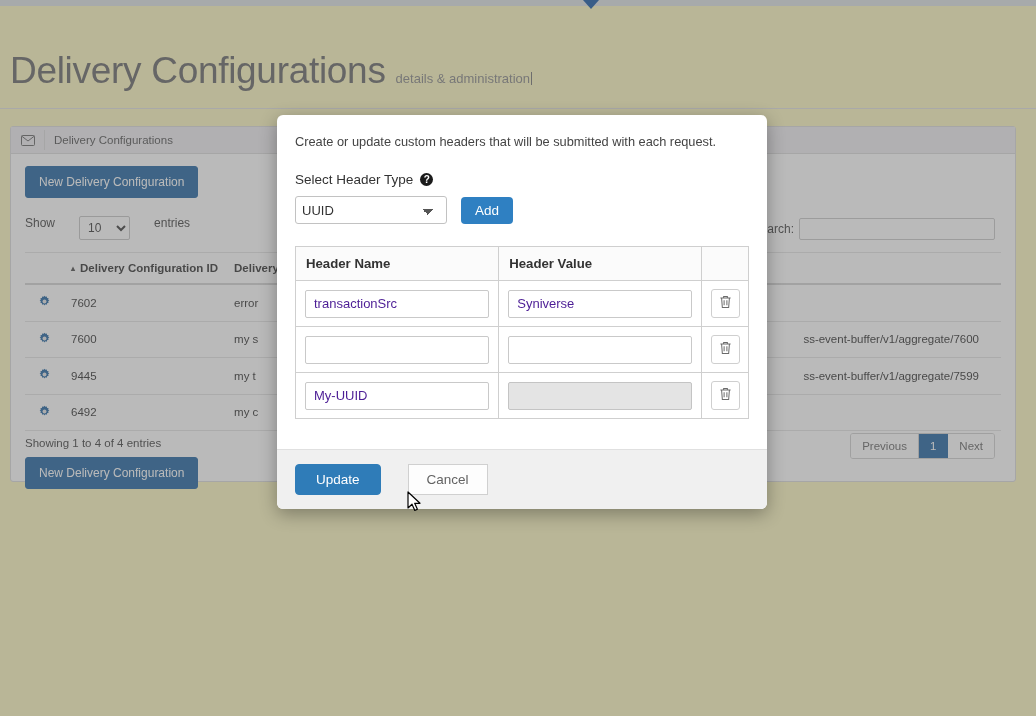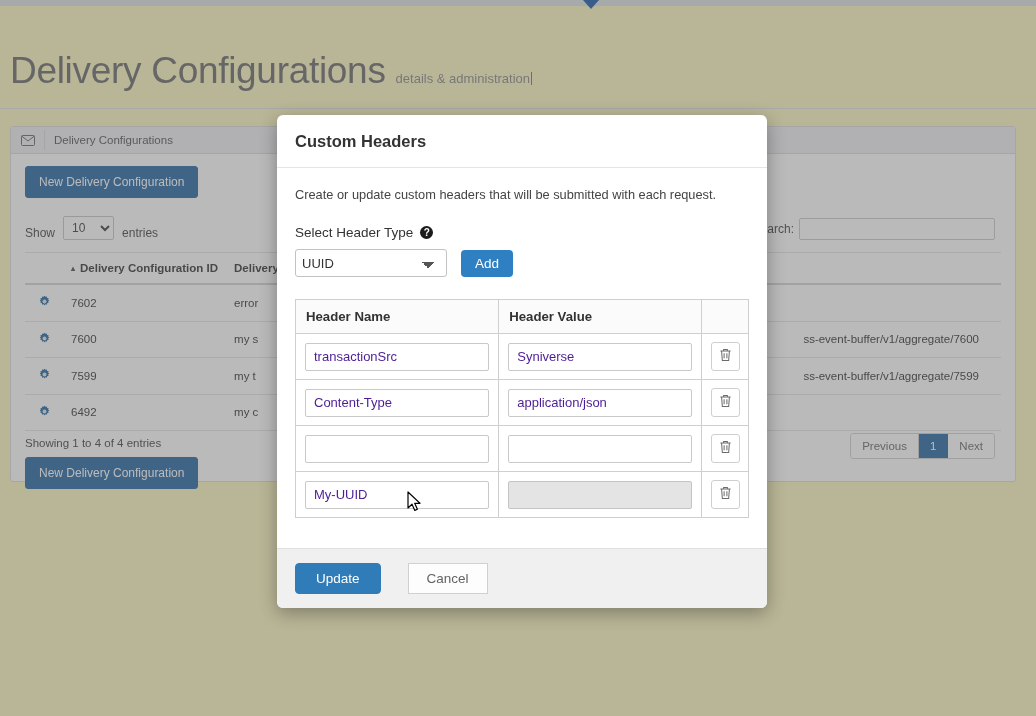--- a/index.html
+++ b/index.html
@@ -87,21 +87,21 @@
     font-size: 12px;
     padding: 8px 13px;
     cursor: pointer;
     font-family: inherit;
   }
 
   .dt-top { margin-top: 18px; position: relative; height: 30px; }
   .dt-length {
     position: absolute; left: 0; top: 0;
     font-size: 12px; color: #4a4a4a;
-    display: flex; align-items: flex-end; gap: 8px;
+    display: flex; align-items: flex-start; gap: 24px;
   }
   .dt-length select {
     font-size: 12px;
     padding: 3px 4px;
     border: 1px solid #c9c9c9;
     border-radius: 2px;
     background: #fff;
     font-family: inherit;
     color: #444;
   }
@@ -406,21 +406,21 @@
                   </svg></span></td>
               <td class="col-id">7600</td>
               <td class="col-name">my s</td>
               <td style="text-align: right; padding-right: 22px;">ss-event-buffer/v1/aggregate/7600</td>
             </tr>
             <tr>
               <td class="col-gear"><span class="gear"><svg width="13" height="13" viewBox="0 0 16 16" fill="#2c6ca5">
                     <path d="M8 0.8l1 1.5 1.8-.6.4 1.9 1.9.4-.6 1.8 1.5 1-1.5 1 .6 1.8-1.9.4-.4 1.9-1.8-.6-1 1.5-1-1.5-1.8.6-.4-1.9-1.9-.4.6-1.8-1.5-1 1.5-1-.6-1.8 1.9-.4.4-1.9 1.8.6z"></path>
                     <circle cx="8" cy="8" r="2.4" fill="#e7e7e7"></circle>
                   </svg></span></td>
-              <td class="col-id">7599</td>
+              <td class="col-id">9445</td>
               <td class="col-name">my t</td>
               <td style="text-align: right; padding-right: 22px;">ss-event-buffer/v1/aggregate/7599</td>
             </tr>
             <tr>
               <td class="col-gear"><span class="gear"><svg width="13" height="13" viewBox="0 0 16 16" fill="#2c6ca5">
                     <path d="M8 0.8l1 1.5 1.8-.6.4 1.9 1.9.4-.6 1.8 1.5 1-1.5 1 .6 1.8-1.9.4-.4 1.9-1.8-.6-1 1.5-1-1.5-1.8.6-.4-1.9-1.9-.4.6-1.8-1.5-1 1.5-1-.6-1.8 1.9-.4.4-1.9 1.8.6z"></path>
                     <circle cx="8" cy="8" r="2.4" fill="#e7e7e7"></circle>
                   </svg></span></td>
               <td class="col-id">6492</td>
               <td class="col-name">my c</td>
@@ -438,23 +438,20 @@
           <span>Next</span>
         </div>
       </div>
     </div>
   </div>
 </div>
 
 <div id="overlay"></div>
 
 <div id="modal">
-  <div class="modal-header">
-    <div class="modal-title">Custom Headers</div>
-  </div>
 
   <div class="modal-body">
     <div class="modal-desc">Create or update custom headers that will be submitted with each request.</div>
 
     <div class="field-label">
       <span>Select Header Type</span>
       <span class="help-dot">?</span>
     </div>
 
     <div class="select-row">
@@ -467,32 +464,20 @@
         <tr>
           <th class="c-name">Header Name</th>
           <th class="c-value">Header Value</th>
           <th class="c-act"></th>
         </tr>
       </thead>
       <tbody id="hdr-body">
           <tr>
             <td class="c-name"><input class="hdr-input" type="text" value="transactionSrc" style=""></td>
             <td class="c-value"><input class="hdr-input" type="text" value="Syniverse" style=""></td>
-            <td class="c-act"><button class="btn-trash">
-                <span><svg width="13" height="14" viewBox="0 0 14 15" fill="none" stroke="#6b6b6b" stroke-width="1.1">
-                    <path d="M1.5 3.2h11"></path>
-                    <path d="M5 3.2V1.6h4v1.6"></path>
-                    <path d="M2.8 3.2l.8 10.2h6.8l.8-10.2"></path>
-                    <path d="M5.5 5.6v5.4M8.5 5.6v5.4"></path>
-                  </svg></span>
-              </button></td>
-          </tr>
-          <tr>
-            <td class="c-name"><input class="hdr-input" type="text" value="Content-Type" style=""></td>
-            <td class="c-value"><input class="hdr-input" type="text" value="application/json" style=""></td>
             <td class="c-act"><button class="btn-trash">
                 <span><svg width="13" height="14" viewBox="0 0 14 15" fill="none" stroke="#6b6b6b" stroke-width="1.1">
                     <path d="M1.5 3.2h11"></path>
                     <path d="M5 3.2V1.6h4v1.6"></path>
                     <path d="M2.8 3.2l.8 10.2h6.8l.8-10.2"></path>
                     <path d="M5.5 5.6v5.4M8.5 5.6v5.4"></path>
                   </svg></span>
               </button></td>
           </tr>
           <tr>

